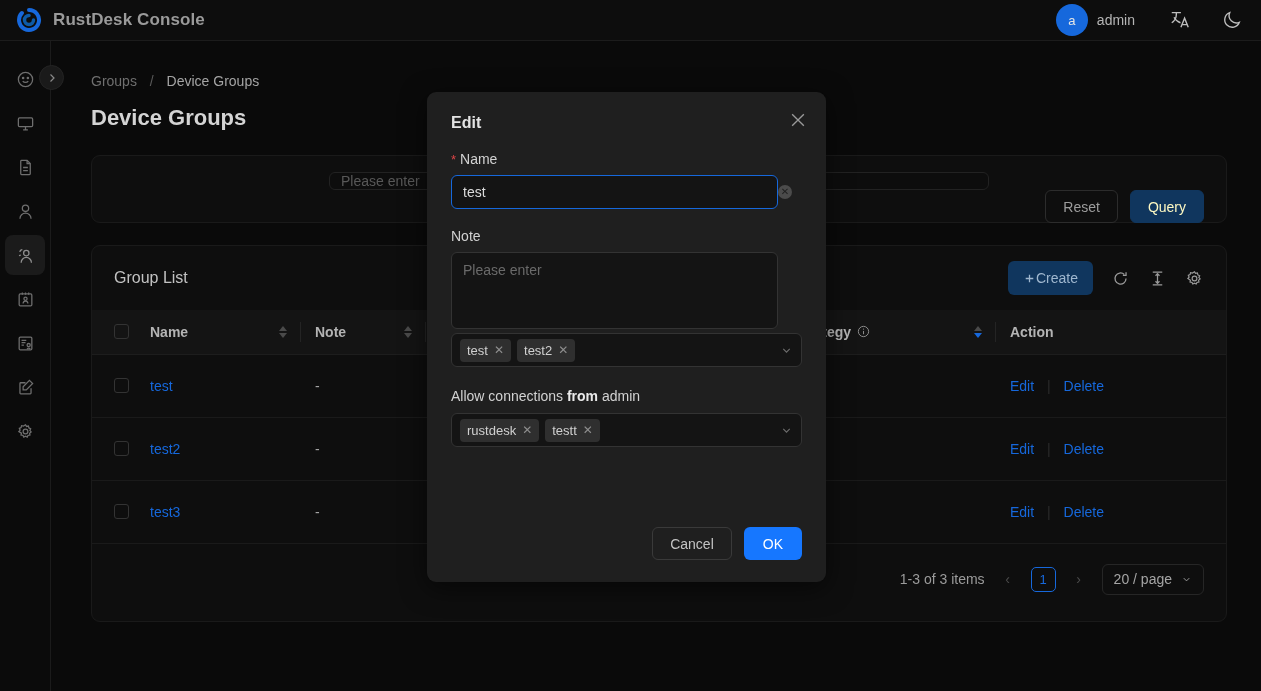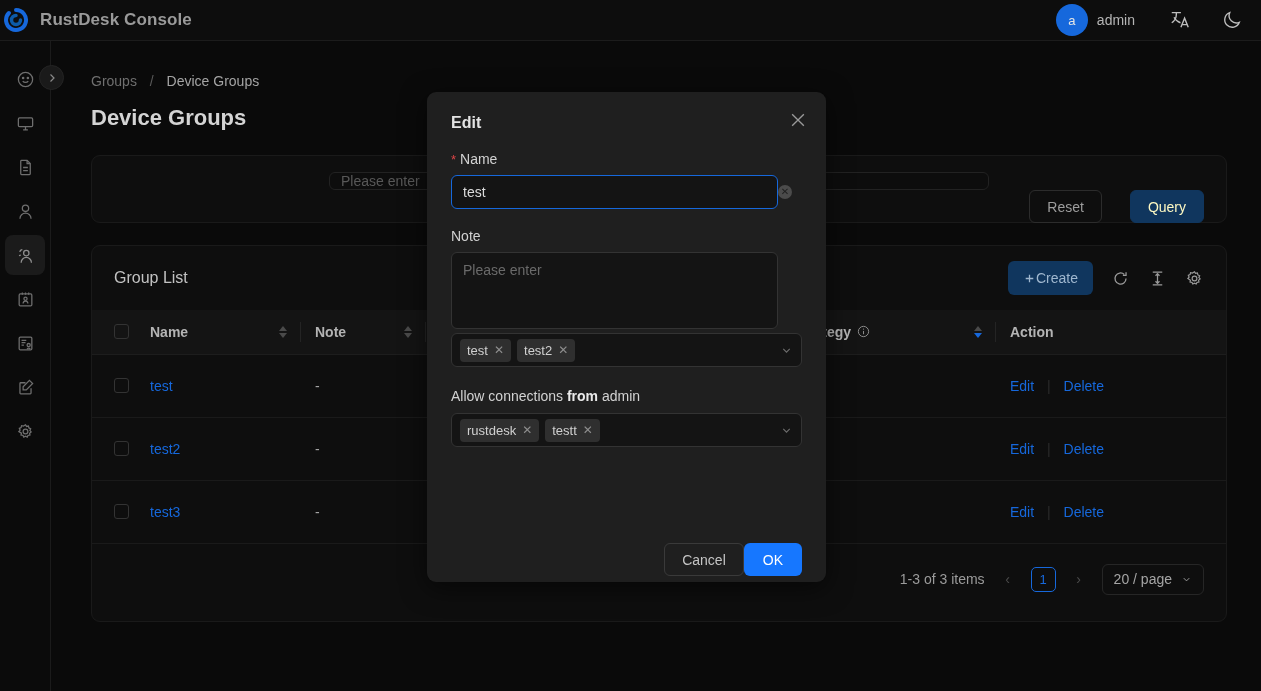--- a/index.html
+++ b/index.html
@@ -12,21 +12,21 @@
   }
   body { position: relative; color: #c9c9c9; }
 
   
   .topbar {
     position: absolute; top: 0; left: 0; width: 1261px; height: 41px;
     background: #0d0d0d;
     border-bottom: 1px solid #1c1c1c;
     display: flex; align-items: center;
   }
-  .brand { display: flex; align-items: center; gap: 11px; padding-left: 3px; }
+  .brand { display: flex; align-items: center; gap: 11px; padding-left: 16px; }
   .brand-logo { width: 26px; height: 26px; display: block; }
   .brand-title { font-size: 17px; font-weight: bold; color: #9a9a9a; letter-spacing: .1px; }
   .topbar-right {
     margin-left: auto; display: flex; align-items: center; gap: 0px; padding-right: 18px;
   }
   .avatar {
     width: 32px; height: 32px; border-radius: 50%;
     background: #1668dc; color: #e6e6e6;
     display: flex; align-items: center; justify-content: center;
     font-size: 13px; margin-right: 9px;
@@ -76,21 +76,20 @@
     color: #d0d0d0; font-size: 14px; padding: 0 11px;
     font-family: "Liberation Sans", sans-serif;
   }
   .filter-input::placeholder { color: #585858; }
   .filter-actions { margin-left: auto; display: flex; gap: 12px; }
   .btn {
     height: 33px; padding: 0 17px; border-radius: 6px;
     font-size: 14px; cursor: pointer; border: 1px solid transparent;
     display: flex; align-items: center; justify-content: center;
     font-family: "Liberation Sans", sans-serif;
-    margin-left: 16px;
   }
   .btn-default { background: transparent; border-color: #2c2c2c; color: #9d9d9d; }
   .btn-primary-dim { background: #10365e; color: #fef9c3; border-color: #10365e; }
 
   .list-panel { margin: 22px 34px 0 40px; padding-bottom: 4px; }
   .list-head { height: 64px; display: flex; align-items: center; padding: 0 22px; }
   .list-title { font-size: 16px; color: #c2c2c2; }
   .list-tools { margin-left: auto; display: flex; align-items: center; gap: 18px; }
   .btn-create {
     height: 34px; padding: 0 15px; background: #10365e; color: #9fb7cf;
@@ -185,22 +184,22 @@
     display: flex; align-items: center; padding: 0 8px; gap: 6px; cursor: pointer;
   }
   .tag {
     height: 23px; background: #2f2f2f; border-radius: 4px;
     display: flex; align-items: center; gap: 6px; padding: 0 7px;
     font-size: 13px; color: #d0d0d0;
   }
   .tag .x { color: #8e8e8e; font-size: 12px; cursor: pointer; }
   .sel-caret { margin-left: auto; color: #6e6e6e; width: 13px; height: 13px; }
   .modal-footer {
-    position: absolute; right: 24px; bottom: 6px;
-    display: flex; align-items: center;
+    position: absolute; right: 24px; bottom: 22px;
+    display: flex; gap: 12px; align-items: center;
   }
   .btn-ok {
     height: 33px; padding: 0 19px; background: #1677ff; color: #fff;
     border-radius: 6px; font-size: 14px; cursor: pointer;
     display: flex; align-items: center;
   }
   .btn-cancel {
     height: 33px; padding: 0 17px; background: transparent; color: #c4c4c4;
     border: 1px solid #3a3a3a; border-radius: 6px; font-size: 14px; cursor: pointer;
     display: flex; align-items: center;

